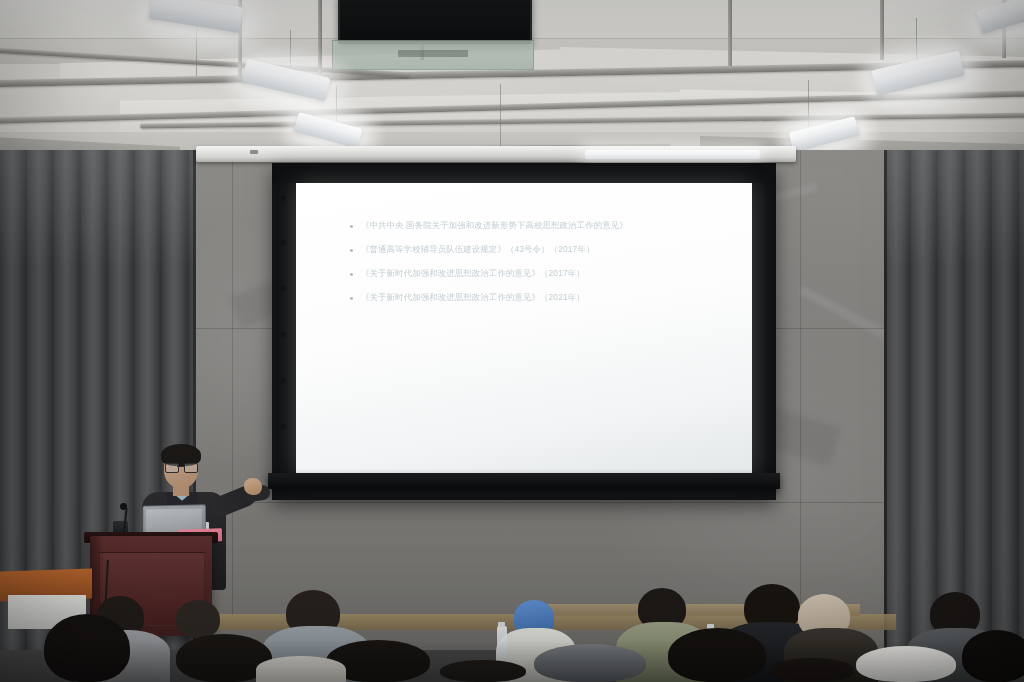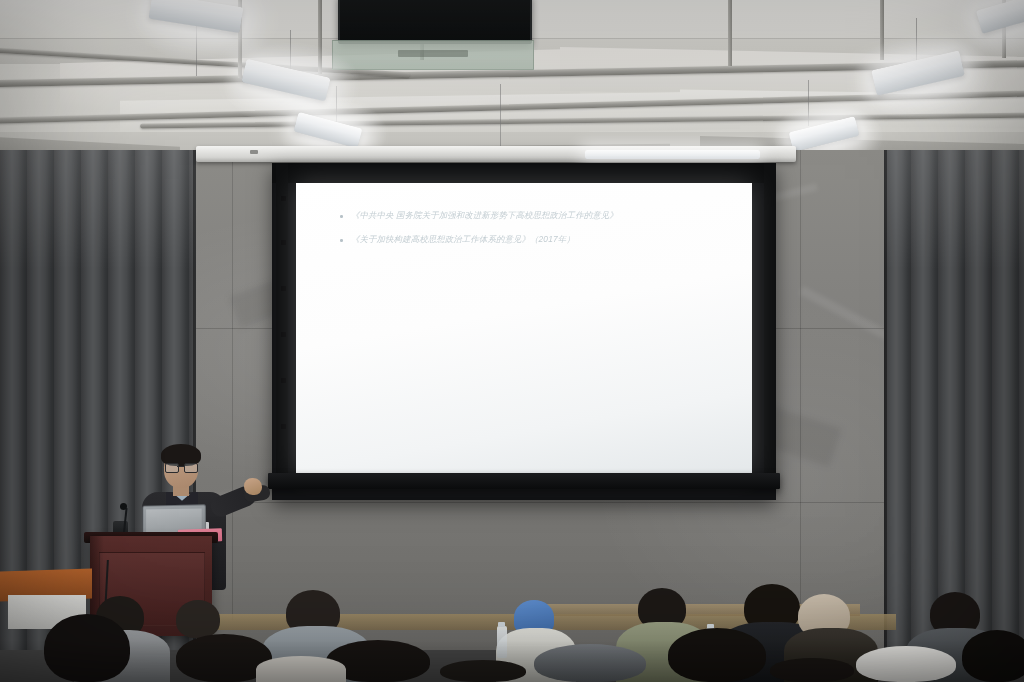--- a/index.html
+++ b/index.html
@@ -115,21 +115,21 @@
   .screen-clip{position:absolute;left:281px;width:5px;height:5px;background:#0a0a0b;border-radius:1px;}
 
   
   .slide{position:absolute;left:296px;top:183px;width:456px;height:290px;
     padding:26px 26px 0 44px;box-sizing:border-box;}
   .slide-title{font-size:19px;font-weight:700;letter-spacing:.5px;line-height:1.1;
     white-space:nowrap;margin:0 0 26px 0;}
   .t-cn{color:#d8dcd8;}
   .t-who{color:#eba7a7;}
   .t-q{color:#c9c9c9;}
-  .bullets{list-style:none;margin:0;padding:0;font-style:italic;}
+  .bullets{list-style:none;margin:10px;padding:0;}
   .bullets li{font-size:8.4px;line-height:1.55;color:#c3cdd2;margin-bottom:11px;
     position:relative;padding-left:11px;white-space:nowrap;letter-spacing:.15px;}
   .bullets li::before{content:"";position:absolute;left:0;top:6px;width:2.5px;height:2.5px;
     background:#b7c2c8;border-radius:50%;}
   .bullets li .sub{display:block;padding-left:3px;margin-top:2px;}
 
   
   .speaker{position:absolute;left:140px;top:448px;width:120px;height:160px;}
   .sp-head{position:absolute;left:24px;top:0;width:34px;height:40px;
     background:linear-gradient(165deg,#c5a287,#a8866b);border-radius:48% 48% 44% 44%;}
@@ -297,21 +297,27 @@
   <div class="screen-clip" style="top:378px;"></div>
   <div class="screen-clip" style="top:424px;"></div>
   <div class="screen-canvas"></div>
 
   <div class="slide">
     <ul class="bullets">
       <li>
         <span>《中共中央 国务院关于加强和改进新形势下高校思想政治工作的意见》</span>
       </li>
       <li>
-        <span>《关于加快构建高校思想政治工作体系的意见》（2017年）</span>
+        <span>《普通高等学校辅导员队伍建设规定》（43号令）（2017年）</span>
+      </li>
+      <li>
+        <span>《关于新时代加强和改进思想政治工作的意见》（2017年）</span>
+      </li>
+      <li>
+        <span>《关于新时代加强和改进思想政治工作的意见》（2021年）</span>
       </li>
     </ul>
   </div>
   <div class="screen-bottom-bar"></div>
 
   <div class="speaker">
     <div class="sp-body"></div>
     <div class="sp-shirt"></div>
     <div class="sp-collar"></div>
     <div class="sp-badge"></div>

